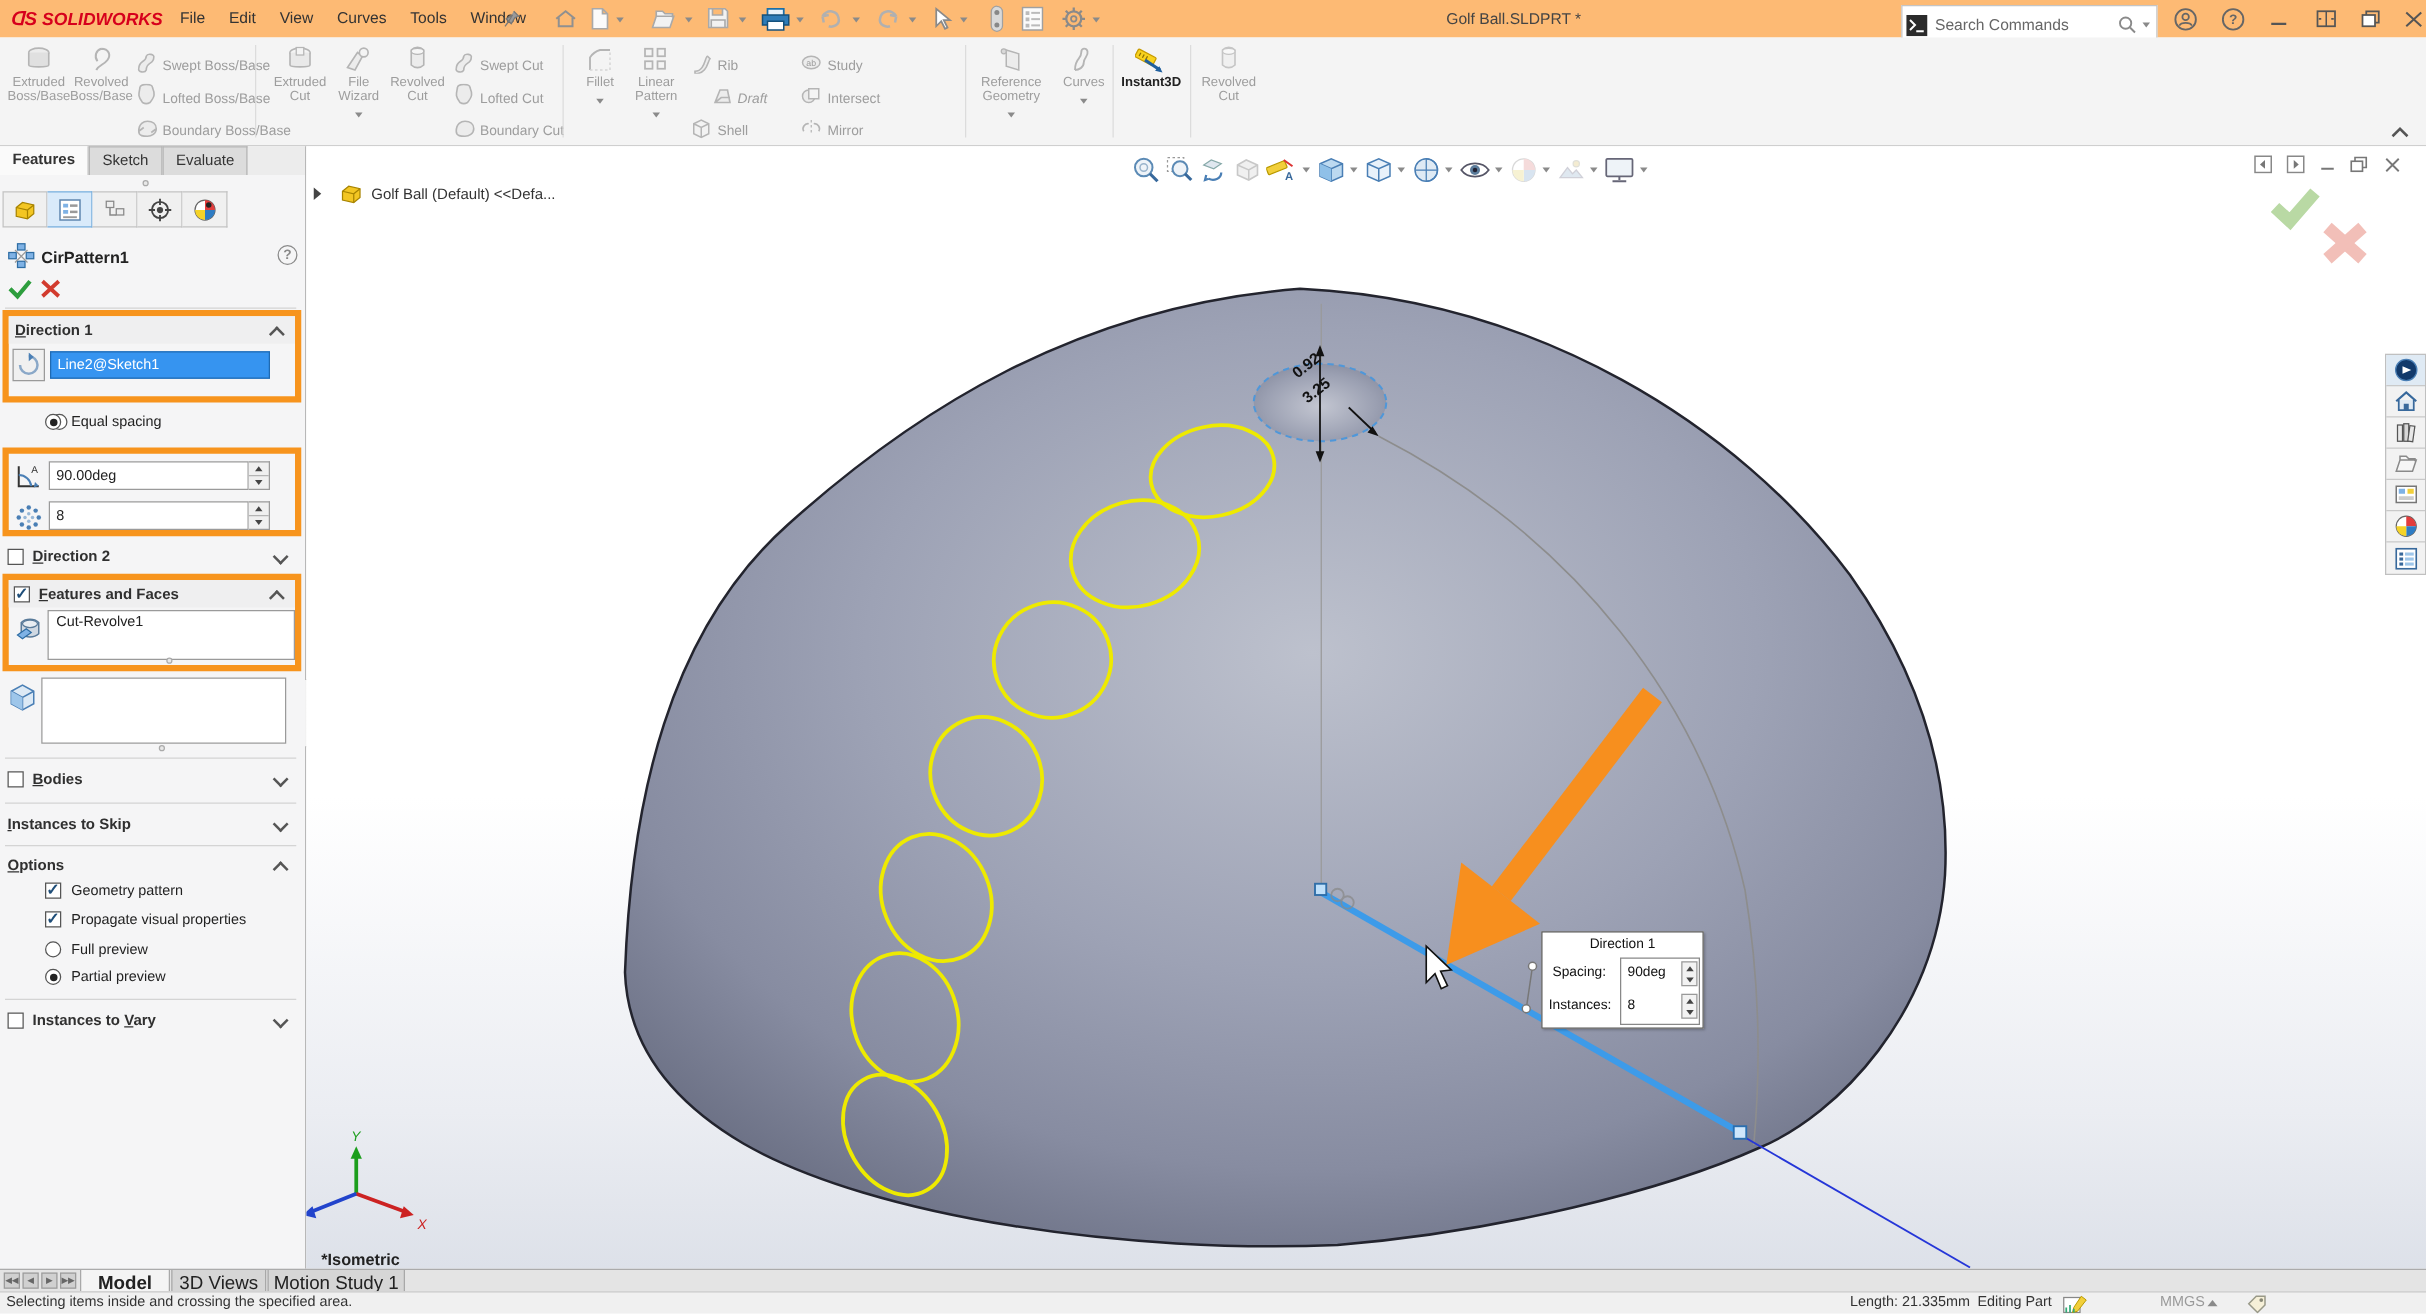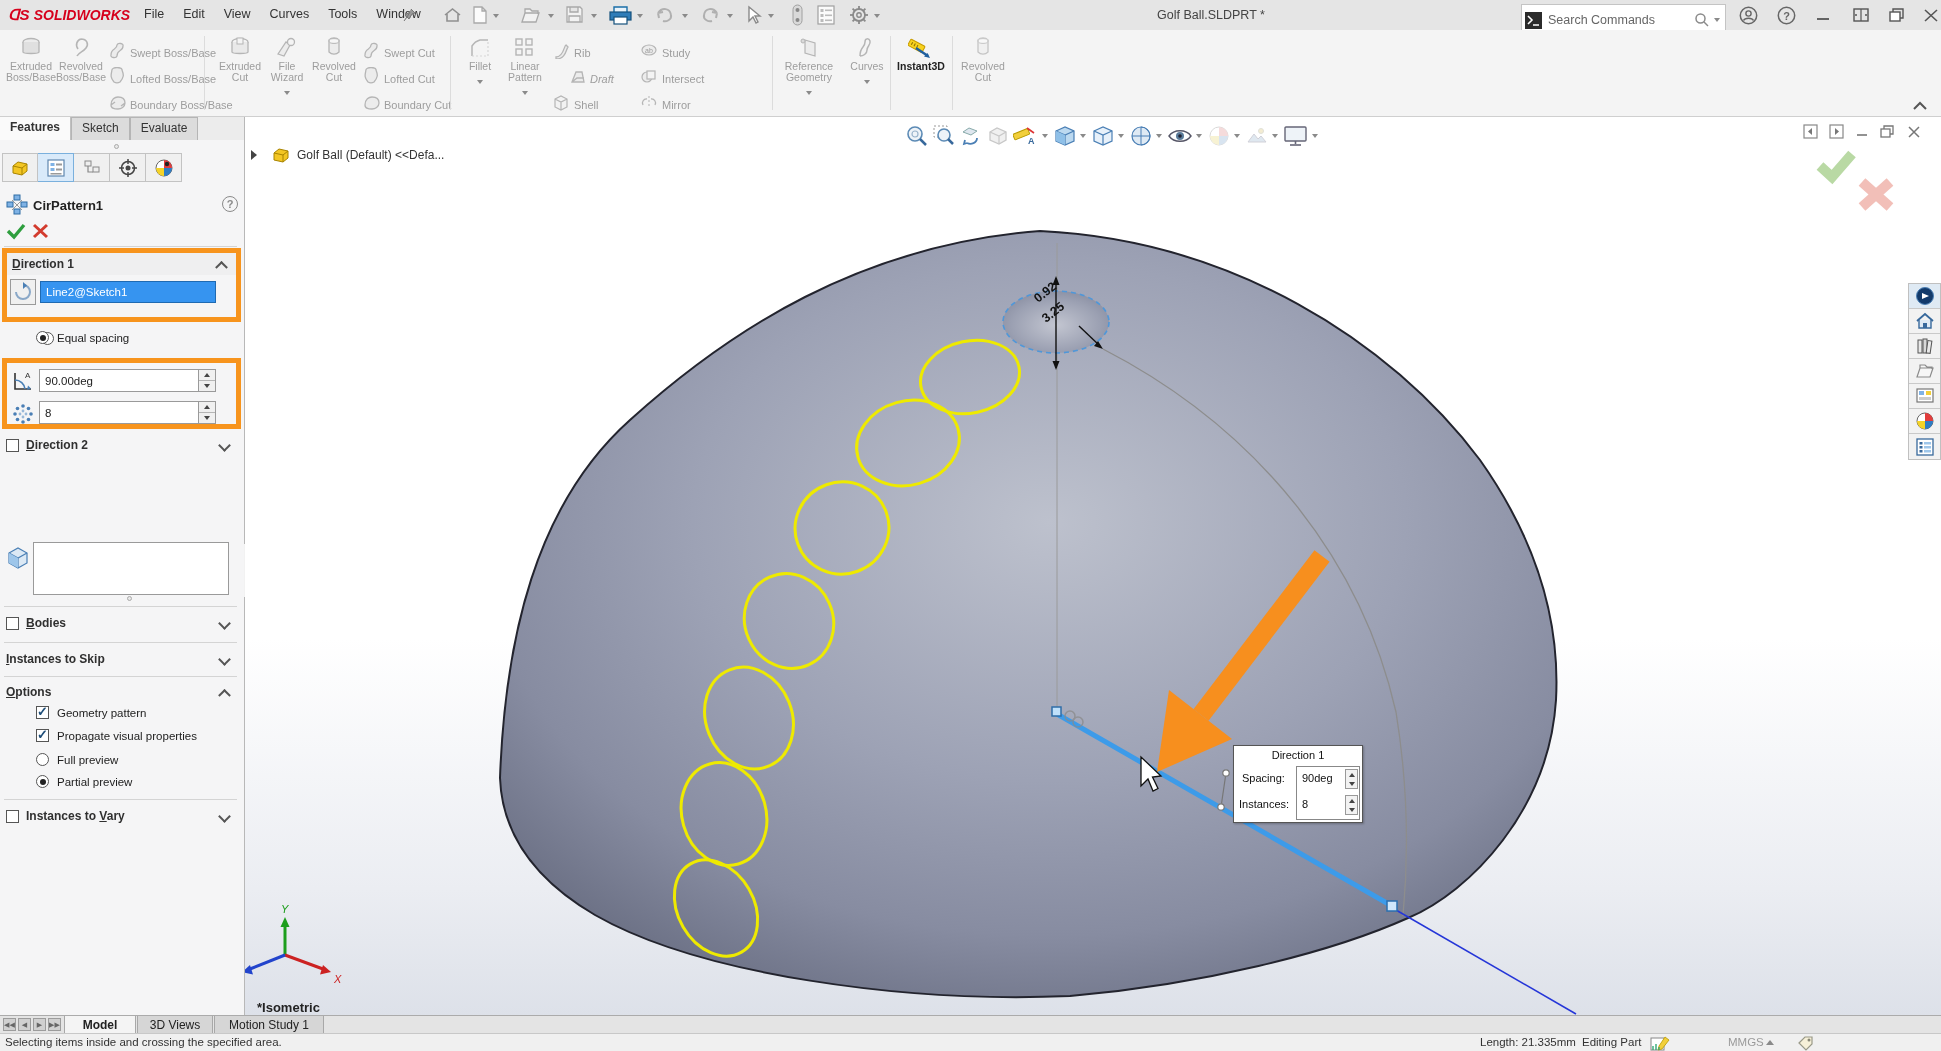--- a/index.html
+++ b/index.html
@@ -1,19 +1,19 @@
 <!DOCTYPE html>
 <html><head>
 <meta charset="utf-8">
 <style>
   *{margin:0;padding:0;box-sizing:border-box;font-family:"Liberation Sans",sans-serif;}
   html,body{width:1941px;height:1051px;overflow:hidden;background:#fff;position:relative;}
   .abs{position:absolute;}
   
-  #titlebar{left:0;top:0;width:1941px;height:30px;background:#e5e5e5;}
+  #titlebar{left:0;top:0;width:1941px;height:30px;background:#fdba74;}
   .menu-item{font-size:12.5px;color:#333;padding:0 4px;}
   .caret{width:0;height:0;border-left:3.5px solid transparent;border-right:3.5px solid transparent;border-top:4px solid #8a8a8a;display:inline-block;vertical-align:middle;}
   #doc-title{font-size:12.5px;color:#444;}
   #search-box{width:205px;height:32px;background:#fff;border:1px solid #c4c4c4;display:flex;align-items:center;}
   #search-box .sc{font-size:12.5px;color:#666;margin-left:6px;flex:1;}
   
   #ribbon{left:0;top:30px;width:1941px;height:87px;background:#f4f4f4;border-bottom:1px solid #cfcfcf;}
   .rsep{position:absolute;top:6px;bottom:6px;width:1px;background:#dcdcdc;}
   .rbig{position:absolute;top:4px;width:50px;text-align:center;}
   .rbig .ric{display:block;margin:2px auto 1px auto;}
@@ -59,21 +59,21 @@
   #tooltip .tt-title{text-align:center;padding-top:3px;font-size:11px;}
   #tooltip .tt-box{position:absolute;left:62px;top:20px;width:64px;height:54px;border:1px solid #888;background:#fff;}
   .tt-row{position:absolute;font-size:11px;}
   .tt-spin{position:absolute;width:13px;height:20px;border:1px solid #999;background:#f2f2f2;display:flex;flex-direction:column;align-items:center;justify-content:space-around;}
   
   #taskpane{position:absolute;right:0;top:166px;width:33px;height:177px;background:#f2f2f2;border:1px solid #c0c0c0;}
   .tp-cell{width:31px;height:25px;border-bottom:1px solid #c9c9c9;display:flex;align-items:center;justify-content:center;}
   
   #doctabs{left:0;top:1015px;width:1941px;height:18px;background:#e4e4e4;border-top:1px solid #ababab;}
   .dt-nav{position:absolute;top:2px;width:13px;height:13px;background:#d0d0d0;border:1px solid #9c9c9c;color:#666;font-size:7px;text-align:center;line-height:12px;}
-  .dtab{position:absolute;top:0;height:17px;font-size:12px;color:#222;text-align:center;padding-top:2px;border-right:1px solid #a8a8a8;border-left:1px solid #a8a8a8;background:#d6d6d6;}
+  .dtab{position:absolute;top:0;height:17px;font-size:15px;color:#222;text-align:center;padding-top:2px;border-right:1px solid #a8a8a8;border-left:1px solid #a8a8a8;background:#d6d6d6;}
   .dtab.active{background:#f4f4f4;font-weight:bold;}
   #statusbar{left:0;top:1033px;width:1941px;height:18px;background:#f0f0f0;border-top:1px solid #c8c8c8;font-size:11.5px;color:#333;}
   .sb{position:absolute;top:2px;}
 </style>
 </head>
 <body>
 
 <div class="abs" id="titlebar">
   <div class="abs" style="left:8px;top:6px;font-style:italic;font-weight:bold;font-size:15px;color:#d6001c;"><span>ᗡS</span> <span style="font-size:14px;">SOLIDWORKS</span></div>
   <div class="abs" style="left:140px;top:7px;display:flex;gap:11px;">
@@ -525,20 +525,36 @@
         </div>
       </div>
   </div>
 
   <div class="ghead-plain" style="top:293px;">
     <span class="cb" style="margin-left:6px;"></span>
     <span style="margin-left:7px;"><u>D</u>irection 2</span>
     <span class="chev down" style="margin-left:auto;margin-right:12px;"></span>
   </div>
 
+  <div class="obox" style="top:319px;height:78px;">
+    <div class="ghead">
+      <span class="cb checked" style="margin-left:4px;"></span>
+      <span style="margin-left:7px;"><u>F</u>eatures and Faces</span>
+      <span class="chev up" style="margin-left:auto;margin-right:10px;"></span>
+    </div>
+    <svg class="abs" style="left:4px;top:28px;" width="26" height="26">
+        <path d="M6 6 a9 7 0 0 1 14 0 v9 a9 7 0 0 1 -14 0 Z" fill="#cfd8e2" stroke="#5a7b9a" stroke-width="1.2"></path>
+        <ellipse cx="13" cy="7" rx="6" ry="3" fill="#e8edf2" stroke="#5a7b9a"></ellipse>
+        <path d="M3 16 l7 -5 l4 3 l-7 5 Z" fill="#7fb2e5" stroke="#2e6da4"></path>
+      </svg>
+    <div class="abs" style="left:31px;top:24px;width:198px;height:40px;background:#fff;border:1px solid #9a9a9a;">
+      <div style="font-size:11.5px;color:#222;padding:3px 0 0 6px;">Cut-Revolve1</div>
+    </div>
+    <div class="pm-dot abs" style="left:126px;top:62px;"></div>
+  </div>
 
   <svg class="abs" style="left:5px;top:405px;" width="26" height="26">
       <path d="M4 8 l9 -5 l9 5 v10 l-9 5 l-9 -5 Z" fill="#dce9f5" stroke="#4a7fb5" stroke-width="1.2"></path>
       <path d="M4 8 l9 5 l9 -5 M13 13 v10" fill="none" stroke="#4a7fb5" stroke-width="1.2"></path>
       <path d="M4 8 l9 5 v10 l-9 -5 Z" fill="#9ec6ea"></path>
     </svg>
   <div class="abs" style="left:33px;top:402px;width:196px;height:53px;background:#fff;border:1px solid #9a9a9a;"></div>
   <div class="pm-dot abs" style="left:127px;top:456px;"></div>
 
   <div class="psep" style="top:466px;"></div>

